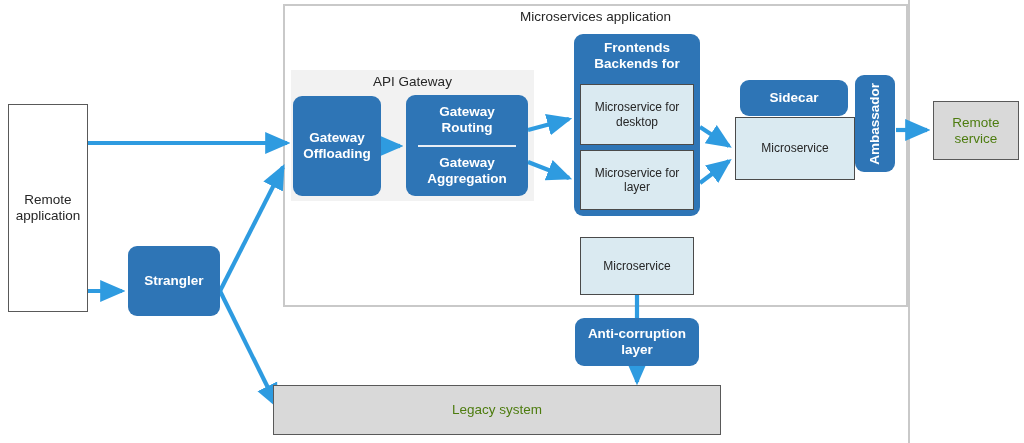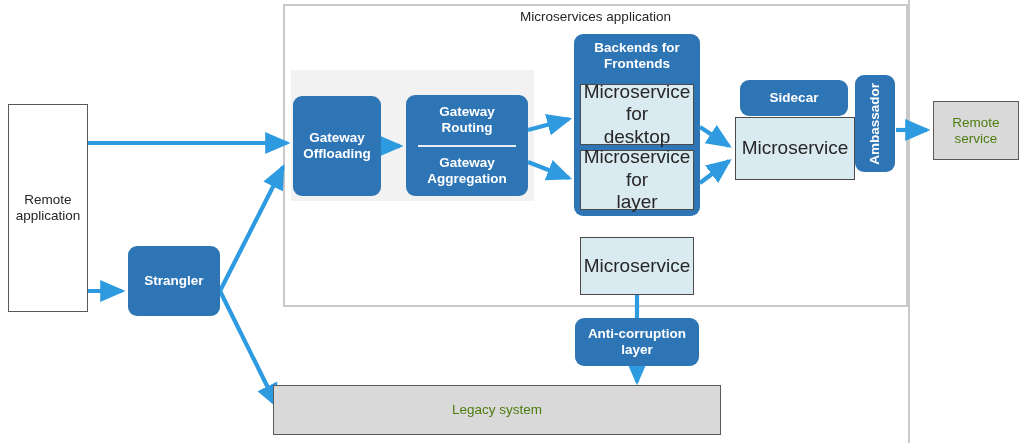--- a/index.html
+++ b/index.html
@@ -66,21 +66,21 @@
   .blue {
     background: #2e75b6;
     color: #ffffff;
     font-weight: bold;
     font-size: 13.5px;
     border-radius: 9px;
   }
   .lightblue {
     background: #daeaf1;
     color: #262626;
-    font-size: 19px;
+    font-size: 12px;
     border: 1.6px solid #4a4a4a;
   }
   .gray {
     background: #d9d9d9;
     color: #4d7c0f;
     font-size: 13.5px;
     border: 1.6px solid #595959;
   }
   .white {
     background: #ffffff;
@@ -167,20 +167,21 @@
 </style>
 </head>
 <body>
 
 <div id="canvas">
 
   <div class="node" id="ms-app-container"></div>
   <div class="node" id="ms-app-title">Microservices application</div>
 
   <div class="node" id="api-gateway-panel"></div>
+  <div class="node" id="api-gateway-title">API Gateway</div>
 
   <div id="trust-boundary"></div>
 
   <svg id="arrows" viewBox="0 0 1024 443">
     <defs>
       <marker id="ah" markerWidth="6" markerHeight="6" refX="5.2" refY="3" orient="auto" markerUnits="strokeWidth">
         <path d="M0,0.4 L6,3 L0,5.6 z" fill="#2e9be0"></path>
       </marker>
     </defs>
     <g stroke="#2e9be0" stroke-width="4.2" fill="none" marker-end="url(#ah)">
@@ -238,22 +239,22 @@
     <div class="half">
       <div>
         <div>Gateway</div>
         <div>Aggregation</div>
       </div>
     </div>
   </div>
 
   <div class="node blue" id="bff-container">
     <div id="bff-title">
+      <div>Frontends</div>
       <div>Backends for</div>
-      <div>Frontends</div>
     </div>
   </div>
 
   <div class="node lightblue" id="ms-desktop">
     <div>
       <div>Microservice for</div>
       <div>desktop</div>
     </div>
   </div>
 

